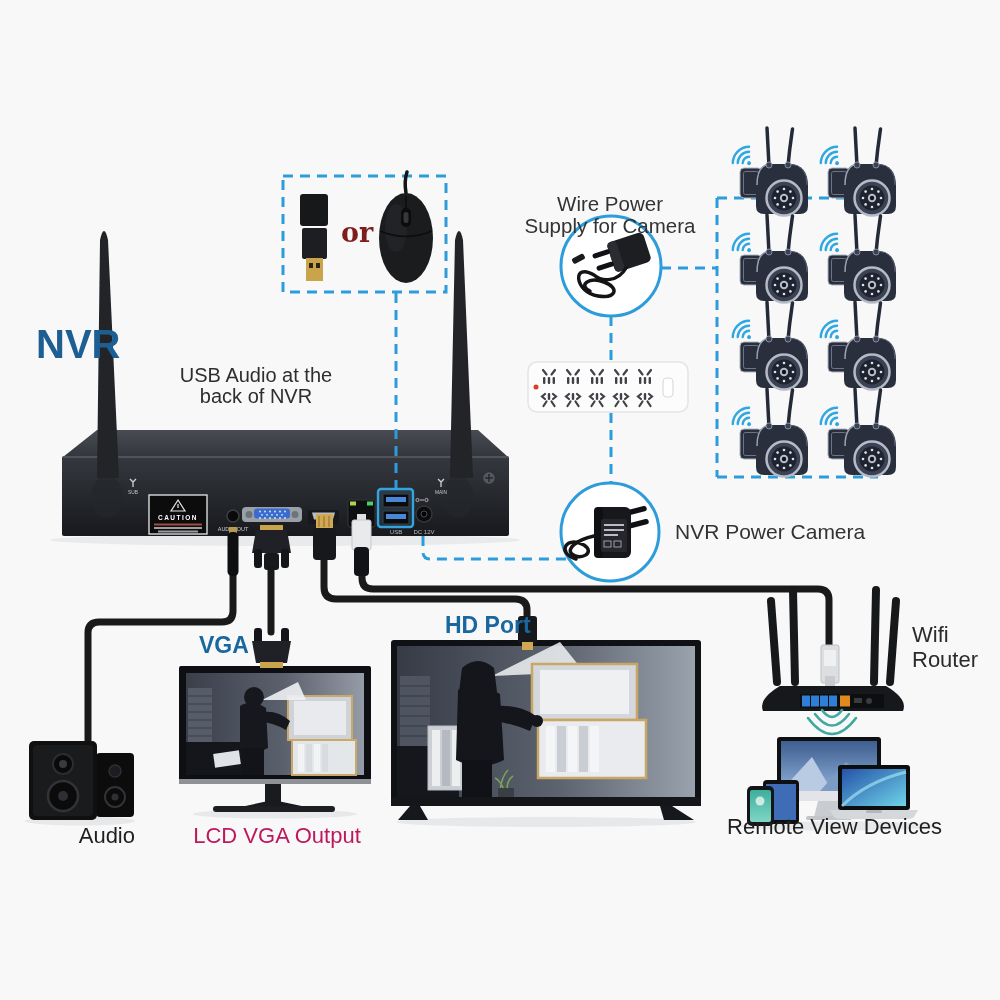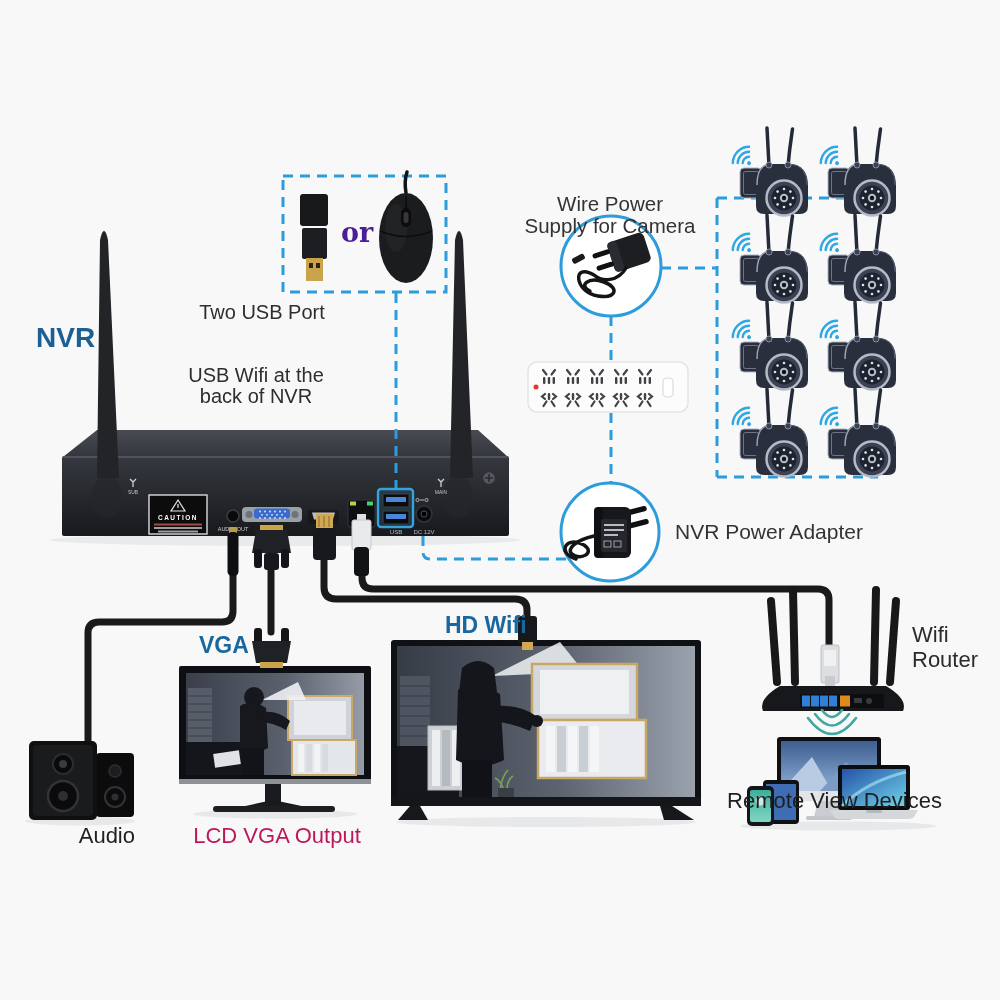--- a/index.html
+++ b/index.html
@@ -471,25 +471,24 @@
     <g>
       <rect x="838" y="765" width="72" height="45" rx="3" fill="#0c0d0f"></rect>
       <rect x="842" y="769" width="64" height="37" fill="url(#mbScr)"></rect>
       <path d="M842,806 Q866,782 906,772" stroke="#9fe0ef" stroke-width="3" fill="none" opacity="0.7"></path>
       <path d="M830,810 H918 L914,817 Q912,819 906,819 H842 Q836,819 834,817 Z" fill="#d5d8db"></path>
       <rect x="866" y="810" width="16" height="3" rx="1.5" fill="#b4b7bb"></rect>
     </g>
   </g>
 </svg>
 
-<div class="lbl nvrblue" style="left:36px;top:322px;font-size:28px;">NVR</div>
-<div class="lbl c" style="left:162px;top:301px;width:200px;font-size:20px;">Two USB Port</div>
-<div class="lbl c" style="left:150px;top:365px;width:212px;font-size:20px;line-height:21px;"><span>USB Wifi at the</span><br><span>back of NVR</span></div>
-<div class="lbl serif" style="left:341px;top:217px;font-size:27px;color:#4c1d95;">or</div>
+<div class="lbl nvrblue" style="left:36px;top:322px;font-size:40px;">NVR</div>
+<div class="lbl c" style="left:150px;top:365px;width:212px;font-size:20px;line-height:21px;"><span>USB Audio at the</span><br><span>back of NVR</span></div>
+<div class="lbl serif" style="left:341px;top:217px;font-size:27px;color:#7f1d1d;">or</div>
 <div class="lbl c" style="left:509px;top:161px;width:202px;font-size:20.5px;line-height:21.5px;color:#333;margin-top:32px;"><span>Wire Power</span><br><span>Supply for Camera</span></div>
-<div class="lbl" style="left:675px;top:520px;font-size:21px;color:#333;">NVR Power Adapter</div>
+<div class="lbl" style="left:675px;top:520px;font-size:21px;color:#333;">NVR Power Camera</div>
 <div class="lbl blue" style="left:199px;top:632px;font-size:23px;">VGA</div>
-<div class="lbl blue" style="left:445px;top:612px;font-size:23px;">HD Wifi</div>
+<div class="lbl blue" style="left:445px;top:612px;font-size:23px;">HD Port</div>
 <div class="lbl c" style="left:30px;top:823px;width:105px;font-size:22px;color:#1f1f1f;text-align:right;">Audio</div>
 <div class="lbl c" style="left:176px;top:823px;width:202px;font-size:22px;color:#be185d;">LCD VGA Output</div>
 <div class="lbl" style="left:912px;top:622px;font-size:22px;line-height:25px;color:#2b2b2b;"><span>Wifi</span><br><span>Router</span></div>
-<div class="lbl c" style="left:712px;top:788px;width:245px;font-size:22px;color:#1f1f1f;">Remote View Devices</div>
+<div class="lbl c" style="left:712px;top:814px;width:245px;font-size:22px;color:#1f1f1f;">Remote View Devices</div>
 </div>
 
 </body></html>

